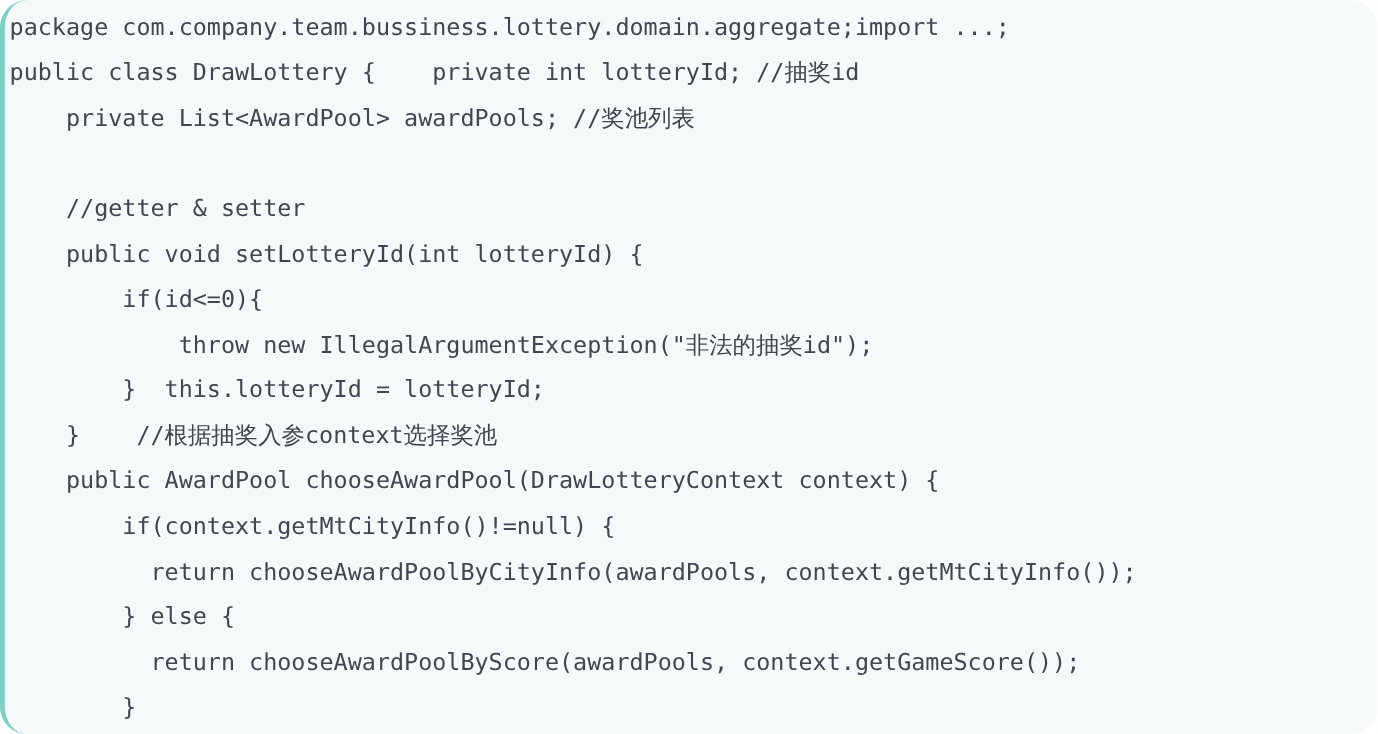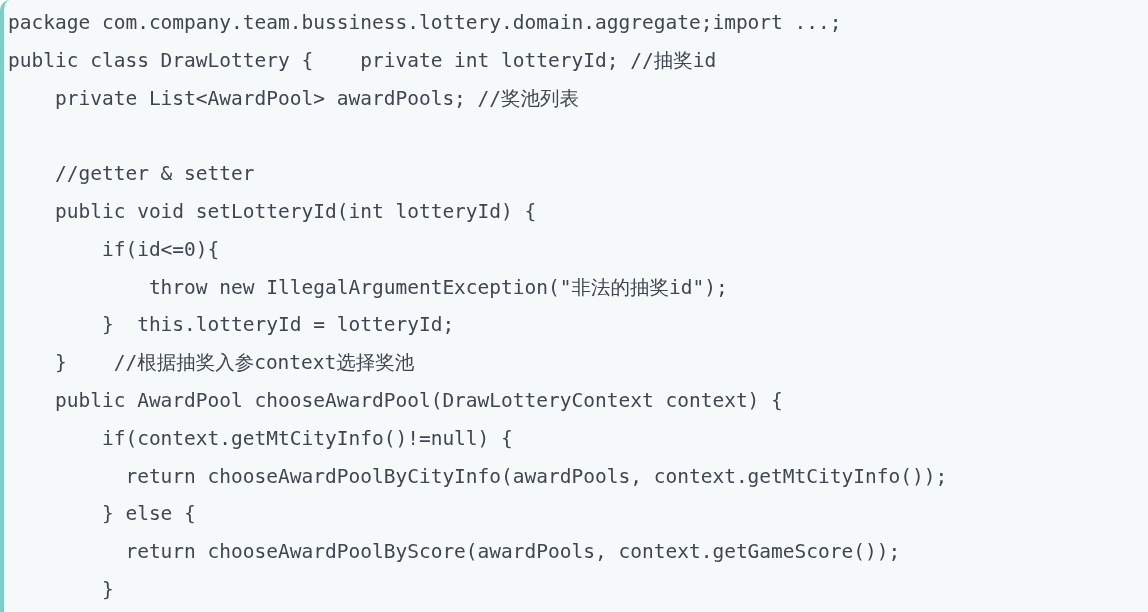--- a/index.html
+++ b/index.html
@@ -45,21 +45,21 @@
     font-size: 19.5px;
     letter-spacing: 0px;
     padding-left: 4px;
     overflow: hidden;
     text-overflow: clip;
   }
 </style>
 </head>
 <body>
 
-<div id="code-block" style="background: rgb(246, 249, 250); border-left-color: rgb(122, 208, 198);">
+<div id="code-block" style="background: rgb(246, 249, 250); border-left-color: rgb(122, 208, 198); border-radius: 23px;">
   <div id="code-lines">
       <span class="code-line" style="color: rgb(63, 70, 80);">package com.company.team.bussiness.lottery.domain.aggregate;import ...;</span>
       <span class="code-line" style="color: rgb(63, 70, 80);">public class DrawLottery {    private int lotteryId; //抽奖id</span>
       <span class="code-line" style="color: rgb(63, 70, 80);">    private List&lt;AwardPool&gt; awardPools; //奖池列表</span>
       <span class="code-line" style="color: rgb(63, 70, 80);"></span>
       <span class="code-line" style="color: rgb(63, 70, 80);">    //getter &amp; setter</span>
       <span class="code-line" style="color: rgb(63, 70, 80);">    public void setLotteryId(int lotteryId) {</span>
       <span class="code-line" style="color: rgb(63, 70, 80);">        if(id&lt;=0){</span>
       <span class="code-line" style="color: rgb(63, 70, 80);">            throw new IllegalArgumentException("非法的抽奖id");</span>
       <span class="code-line" style="color: rgb(63, 70, 80);">        }  this.lotteryId = lotteryId;</span>

